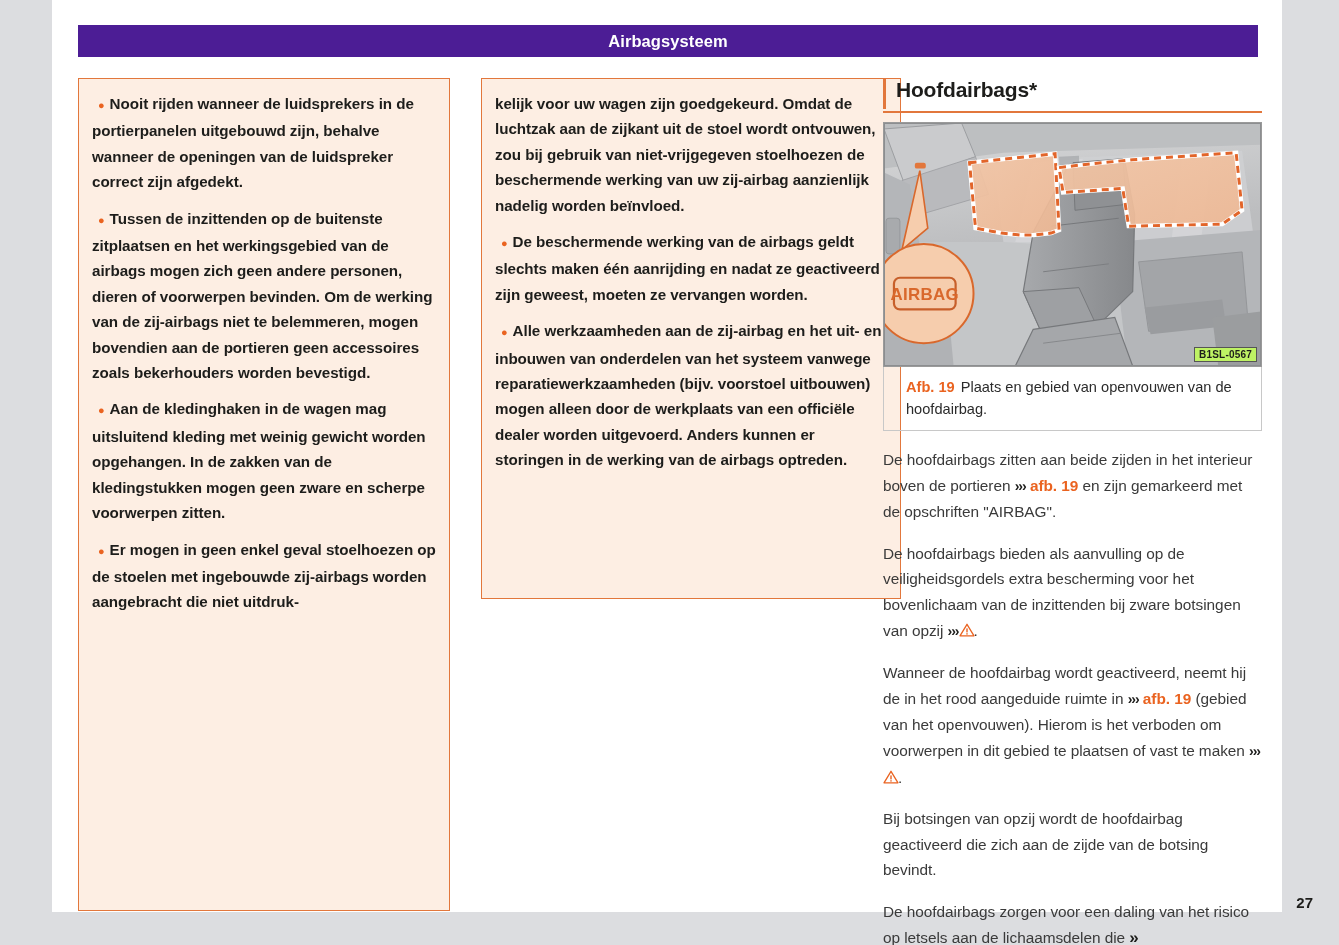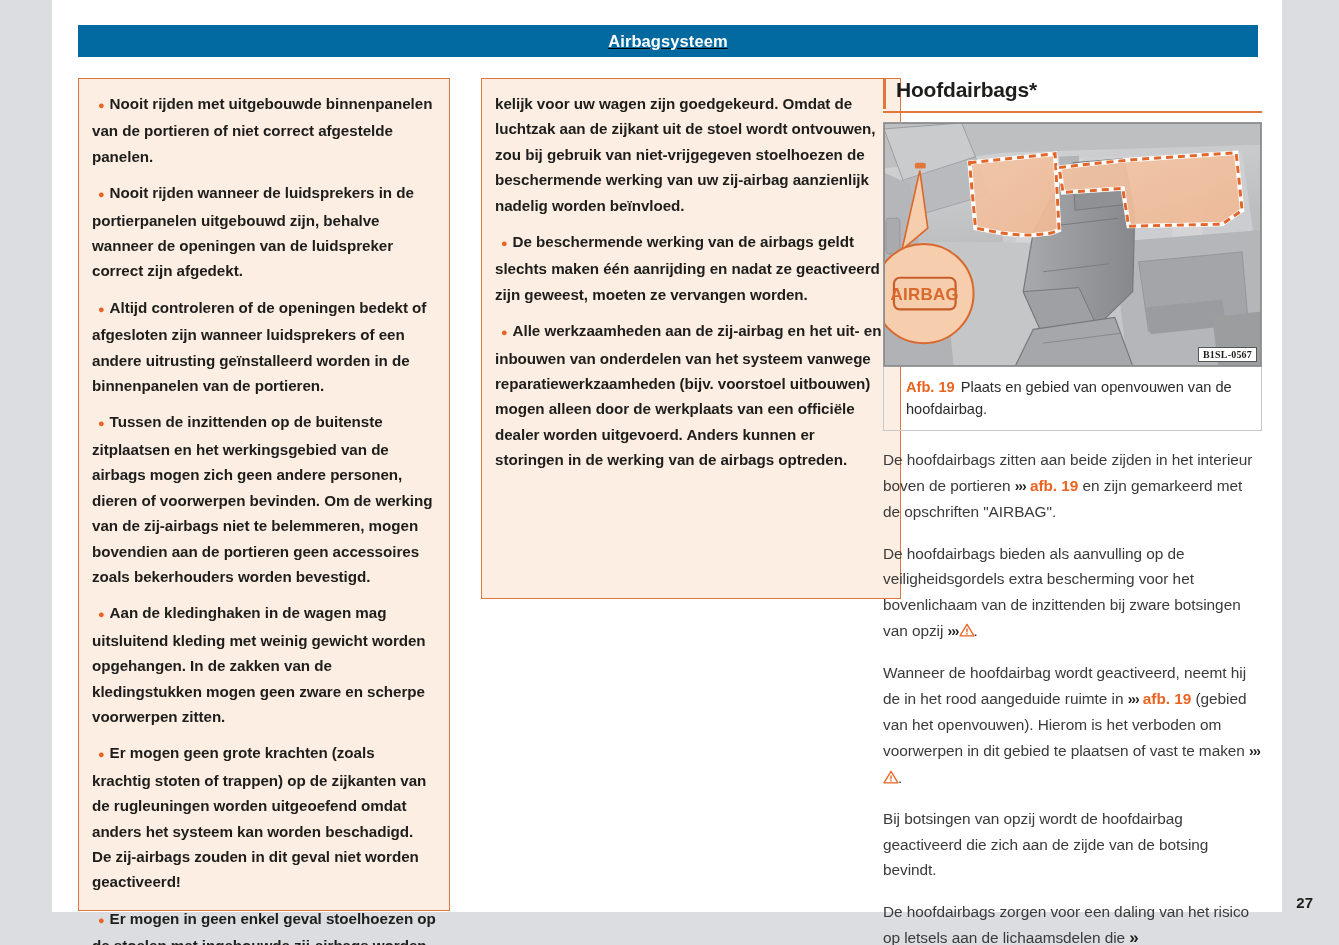--- a/index.html
+++ b/index.html
@@ -21,25 +21,24 @@
     height: 912px;
     background: #ffffff;
   }
 
   .header-bar {
     position: absolute;
     left: 78px;
     top: 25px;
     width: 1180px;
     height: 32px;
-    background: #0369a1;
+    background: #4c1d95;
     display: flex;
     align-items: center;
     justify-content: center;
-    text-decoration: underline;
   }
   .header-bar .title {
     color: #ffffff;
     font-size: 16.5px;
     font-weight: bold;
     letter-spacing: 0.1px;
   }
 
   .content {
     position: absolute;
@@ -117,28 +116,28 @@
     border: 1px solid #9a9a9a;
     overflow: hidden;
     background: #c9cacb;
   }
   .illustration svg { display: block; width: 100%; height: 100%; }
 
   .img-code {
     position: absolute;
     right: 4px;
     bottom: 4px;
-    background: #ffffff;
+    background: #bef264;
     border: 1px solid #555;
     font-size: 10px;
     font-weight: bold;
     color: #1d1d1b;
     padding: 1px 4px;
     letter-spacing: 0.2px;
-    font-family: Liberation Serif, serif;
+    font-family: Liberation Sans, sans-serif;
   }
 
   .caption-box {
     width: 379px;
     border: 1px solid #c8c8c8;
     border-top: none;
     padding: 9px 11px 10px 22px;
     font-size: 14.6px;
     line-height: 22px;
     color: #2b2b2b;
@@ -190,26 +189,23 @@
 
 <div class="page-sheet"></div>
 
 <div class="header-bar">
   <span class="title">Airbagsysteem</span>
 </div>
 
 <div class="content">
 
   <div class="notice-box notice-col-1" id="col1">
-      <p class="bulleted"><span class="bullet" style="font-size: 11px;">●</span><span>Nooit rijden met uitgebouwde binnenpanelen van de portieren of niet correct afgestelde panelen.</span></p>
       <p class="bulleted"><span class="bullet" style="font-size: 11px;">●</span><span>Nooit rijden wanneer de luidsprekers in de portierpanelen uitgebouwd zijn, behalve wanneer de openingen van de luidspreker correct zijn afgedekt.</span></p>
-      <p class="bulleted"><span class="bullet" style="font-size: 11px;">●</span><span>Altijd controleren of de openingen bedekt of afgesloten zijn wanneer luidsprekers of een andere uitrusting geïnstalleerd worden in de binnenpanelen van de portieren.</span></p>
       <p class="bulleted"><span class="bullet" style="font-size: 11px;">●</span><span>Tussen de inzittenden op de buitenste zitplaatsen en het werkingsgebied van de airbags mogen zich geen andere personen, dieren of voorwerpen bevinden. Om de werking van de zij-airbags niet te belemmeren, mogen bovendien aan de portieren geen accessoires zoals bekerhouders worden bevestigd.</span></p>
       <p class="bulleted"><span class="bullet" style="font-size: 11px;">●</span><span>Aan de kledinghaken in de wagen mag uitsluitend kleding met weinig gewicht worden opgehangen. In de zakken van de kledingstukken mogen geen zware en scherpe voorwerpen zitten.</span></p>
-      <p class="bulleted"><span class="bullet" style="font-size: 11px;">●</span><span>Er mogen geen grote krachten (zoals krachtig stoten of trappen) op de zijkanten van de rugleuningen worden uitgeoefend omdat anders het systeem kan worden beschadigd. De zij-airbags zouden in dit geval niet worden geactiveerd!</span></p>
       <p class="bulleted"><span class="bullet" style="font-size: 11px;">●</span><span>Er mogen in geen enkel geval stoelhoezen op de stoelen met ingebouwde zij-airbags worden aangebracht die niet uitdruk-</span></p>
     </div>
 
   <div class="notice-box notice-col-2" id="col2">
       <p class="cont"><span>kelijk voor uw wagen zijn goedgekeurd. Omdat de luchtzak aan de zijkant uit de stoel wordt ontvouwen, zou bij gebruik van niet-vrijgegeven stoelhoezen de beschermende werking van uw zij-airbag aanzienlijk nadelig worden beïnvloed.</span></p>
       <p class="bulleted"><span class="bullet" style="font-size: 11px;">●</span><span>De beschermende werking van de airbags geldt slechts maken één aanrijding en nadat ze geactiveerd zijn geweest, moeten ze vervangen worden.</span></p>
       <p class="bulleted"><span class="bullet" style="font-size: 11px;">●</span><span>Alle werkzaamheden aan de zij-airbag en het uit- en inbouwen van onderdelen van het systeem vanwege reparatiewerkzaamheden (bijv. voorstoel uitbouwen) mogen alleen door de werkplaats van een officiële dealer worden uitgevoerd. Anders kunnen er storingen in de werking van de airbags optreden.</span></p>
     </div>
 
   <div class="right-col">

